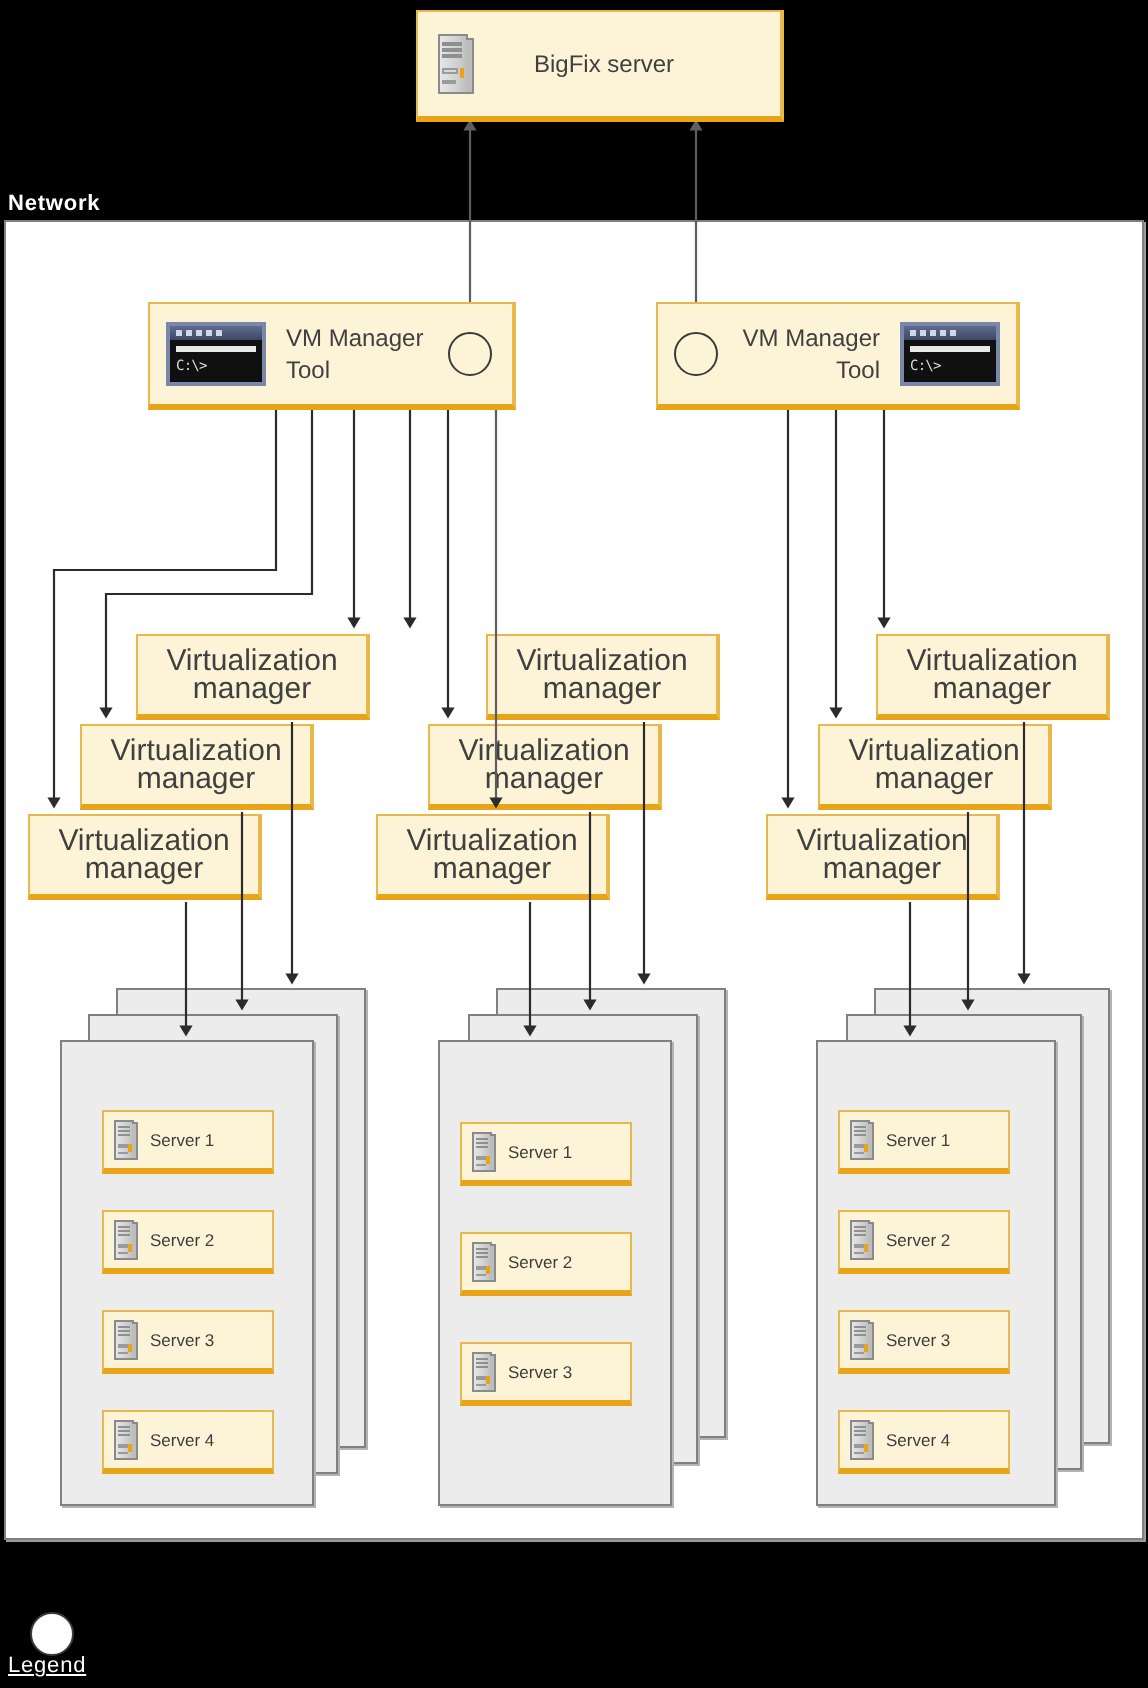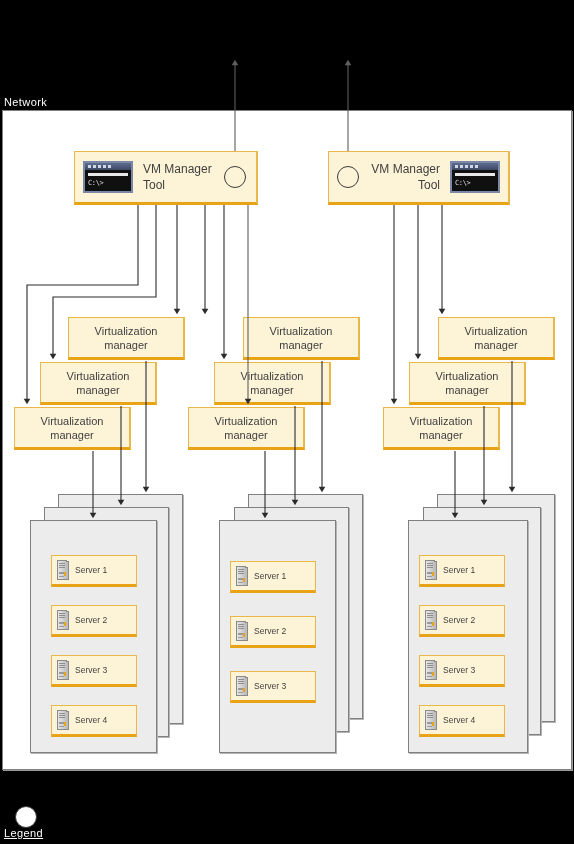--- a/index.html
+++ b/index.html
@@ -44,21 +44,21 @@
 
   
   .vmtool { height: 54px; padding: 0 8px; }
   .vmtool .lbl { font-size: 12px; line-height: 16px; }
 
   
   .vmgr {
     width: 117px; height: 43px;
     justify-content: center; text-align: center;
   }
-  .vmgr .lbl { font-size: 11px; line-height: 14px; text-align: center; }
+  .vmgr .lbl { font-size: 15px; line-height: 14px; text-align: center; }
 
   
   .srv {
     width: 86px; height: 32px;
     background: #fdf4d8;
     border: 1px solid #e8b84b;
     border-bottom: 3px solid #e8a317;
     display: flex; align-items: center;
     padding-left: 5px;
     position: absolute;
@@ -170,39 +170,52 @@
   svg.wires.front { z-index: 40; }
 
   .legend-row { display: flex; align-items: center; }
   .legend-row .lbl { font-size: 11px; color: #3c3c3c; margin-left: 38px; }
 </style>
 </head>
 <body>
 
 <div id="stage">
 
-  <div class="frame-title" style="left:4px; top:96px;">Network</div>
+  <div class="frame-title" style="left:4px; top:96px;font-weight:bold;">Network</div>
   <div class="frame" style="left:2px; top:110px; width:570px; height:660px;"></div>
 
   <svg class="wires">
     <defs>
       <marker id="ar" markerWidth="8" markerHeight="8" refX="4" refY="4" orient="auto">
         <path d="M1,1 L6,4 L1,7 z" fill="#2b2b2b"></path>
       </marker>
       <marker id="arg" markerWidth="8" markerHeight="8" refX="4" refY="4" orient="auto">
         <path d="M1,1 L6,4 L1,7 z" fill="#5e5e5e"></path>
       </marker>
     </defs>
     <g stroke="#5e5e5e" stroke-width="1.1" fill="none">
 
       <path d="M235,170 L235,62" marker-end="url(#arg)"></path>
       <path d="M348,170 L348,62" marker-end="url(#arg)"></path>
     </g>
   </svg>
 
+  <div class="ybox bigfix">
+    <span class="icon-server">
+      <span class="body"></span>
+        <span class="side"></span>
+      <span class="bar b1"></span>
+        <span class="bar b2"></span>
+        <span class="bar b3"></span>
+      <span class="slot"></span>
+        <span class="led"></span>
+        <span class="foot"></span>
+    </span>
+    <span class="lbl">BigFix server</span>
+  </div>
 
   <div class="ybox vmtool" style="left:74px; top:151px; width:184px;">
     <span class="icon-term">
       <span class="tb"></span>
         <span class="dots"></span>
         <span class="line"></span>
       <span class="prompt">C:\&gt;</span>
     </span>
     <span class="lbl" style="margin-left:10px;">VM Manager
 Tool</span>

